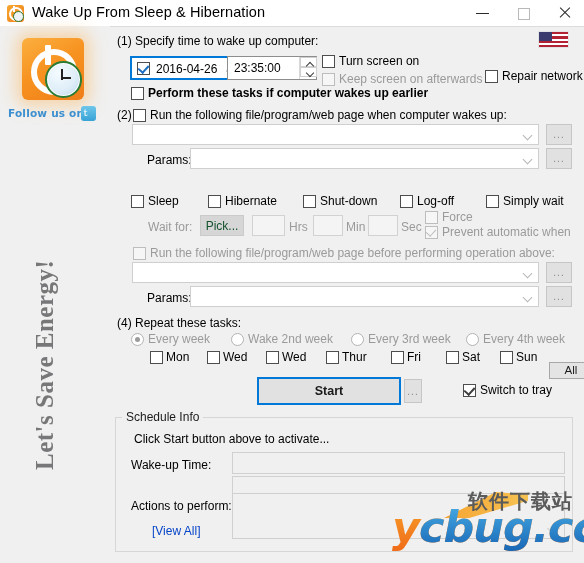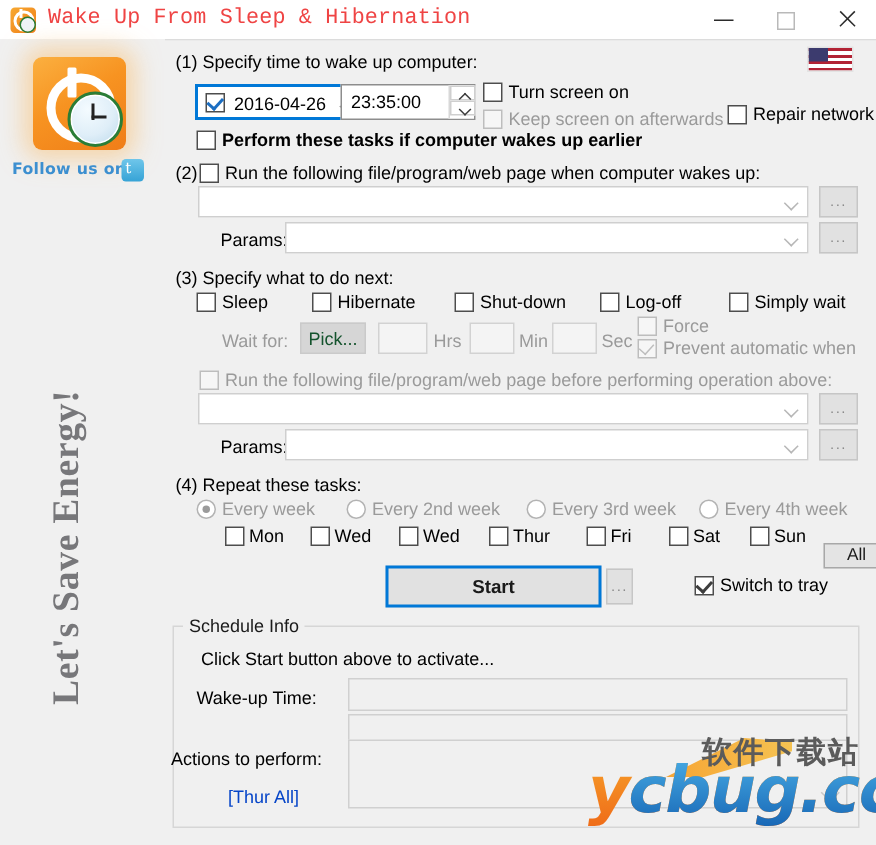--- a/index.html
+++ b/index.html
@@ -11,21 +11,21 @@
   #app{position:relative;width:584px;height:563px;background:#f0f0f0;}
 
   
   .titlebar{position:absolute;left:0;top:0;width:584px;height:26px;background:#ffffff;border-bottom:1px solid #dcdcdc;}
   .tb-icon{position:absolute;left:7px;top:5px;width:17px;height:17px;border-radius:3px;
     background:linear-gradient(135deg,#f7a830,#ef7f1a);overflow:hidden;}
   .tb-icon .ring{position:absolute;left:2px;top:2px;width:10px;height:10px;border:2px solid #fff;border-radius:50%;}
   .tb-icon .bar{position:absolute;left:6px;top:1px;width:2px;height:6px;background:#fff;}
   .tb-icon .clk{position:absolute;right:0px;bottom:0px;width:9px;height:9px;border-radius:50%;
     background:#eef3f8;border:1.5px solid #2a7a33;}
-  .tb-title{position:absolute;left:32px;top:4px;font-size:14.5px;color:#ef4444;letter-spacing:.1px;font-family:Liberation Mono, monospace;}
+  .tb-title{position:absolute;left:32px;top:4px;font-size:14.5px;color:#000000;letter-spacing:.1px;}
   .tb-btn{position:absolute;top:0;width:41px;height:26px;cursor:default;}
   .tb-min{left:462px;}.tb-max{left:503px;}.tb-close{left:544px;}
   .tb-glyph{position:absolute;left:0;top:0;width:100%;height:100%;}
   .g-min{position:absolute;left:14px;top:13px;width:13px;height:1px;background:#2b2b2b;}
   .g-max{position:absolute;left:15px;top:8px;width:10px;height:10px;border:1px solid #b9b9b9;}
   .g-cl1,.g-cl2{position:absolute;left:14px;top:12px;width:14px;height:1.2px;background:#2b2b2b;}
   .g-cl1{transform:rotate(45deg);}.g-cl2{transform:rotate(-45deg);}
 
   
   .leftpanel{position:absolute;left:0;top:26px;width:110px;height:537px;background:#f0f0f0;}
@@ -205,21 +205,20 @@
   </div>
   <div class="dots-btn" style="left:546px;top:124px;width:26px;height:21px;line-height:20px;">...</div>
 
   <div class="lbl" style="left:147px;top:153px;">Params:</div>
   <div class="combo" style="left:190px;top:148px;width:349px;height:21px;">
     <div class="txtval" style="left:5px;top:3px;"></div>
     <div class="arrow"></div>
   </div>
   <div class="dots-btn" style="left:546px;top:148px;width:26px;height:21px;line-height:20px;">...</div>
 
-  <div class="lbl" style="left:117px;top:178px;">(3) Specify what to do next:</div>
 
   <div class="chk" style="left:131px;top:195px;"></div>
   <div class="lbl" style="left:148px;top:194px;">Sleep</div>
 
   <div class="chk" style="left:208px;top:195px;"></div>
   <div class="lbl" style="left:225px;top:194px;">Hibernate</div>
 
   <div class="chk" style="left:303px;top:195px;"></div>
   <div class="lbl" style="left:320px;top:194px;">Shut-down</div>
 
@@ -272,21 +271,21 @@
   <div class="dots-btn" style="left:546px;top:286px;width:26px;height:21px;line-height:20px;">...</div>
 
   <div class="lbl" style="left:117px;top:316px;">(4) Repeat these tasks:</div>
 
   <div class="rad" style="left:131px;top:333px;">
       <i class="dot"></i>
     </div>
   <div class="lbl dim" style="left:148px;top:332px;">Every week</div>
 
   <div class="rad" style="left:231px;top:333px;"></div>
-  <div class="lbl dim" style="left:248px;top:332px;">Every 2nd week</div>
+  <div class="lbl dim" style="left:248px;top:332px;">Wake 2nd week</div>
 
   <div class="rad" style="left:351px;top:333px;"></div>
   <div class="lbl dim" style="left:368px;top:332px;">Every 3rd week</div>
 
   <div class="rad" style="left:466px;top:333px;"></div>
   <div class="lbl dim" style="left:483px;top:332px;">Every 4th week</div>
 
   <div class="chk" style="left:150px;top:351px;"></div>
   <div class="lbl" style="left:166px;top:350px;">Mon</div>
 
@@ -323,26 +322,26 @@
   <div class="lbl" style="left:134px;top:432px;">Click Start button above to activate...</div>
 
   <div class="lbl" style="left:131px;top:458px;">Wake-up Time:</div>
   <div class="flatfield" style="left:232px;top:452px;width:333px;height:22px;">
     <div class="txtval" style="left:5px;top:3px;"></div>
   </div>
   <div class="flatfield" style="left:232px;top:476px;width:333px;height:22px;">
     <div class="txtval" style="left:5px;top:3px;"></div>
   </div>
 
-  <div class="lbl" style="left:114px;top:499px;">Actions to perform:</div>
+  <div class="lbl" style="left:131px;top:499px;">Actions to perform:</div>
   <div class="flatfield" style="left:232px;top:493px;width:333px;height:46px;">
     <div class="txtval" style="left:5px;top:3px;"></div>
     <div style="position:absolute;right:6px;bottom:5px;width:8px;height:8px;border:solid #c8c8c8;border-width:0 1.4px 1.4px 0;transform:rotate(45deg);"></div>
   </div>
-  <div class="link" style="left:152px;top:524px;">[Thur All]</div>
+  <div class="link" style="left:152px;top:524px;">[View All]</div>
 
   <div class="wm">
     <div class="wm-swoosh"></div>
     <div class="wm-cn">软件下载站</div>
     <div class="wm-main"><span>y</span><span class="blue">c</span><span class="blue">bug</span><span class="blue">.cc</span></div>
   </div>
 
 </div>
 
 </body></html>

